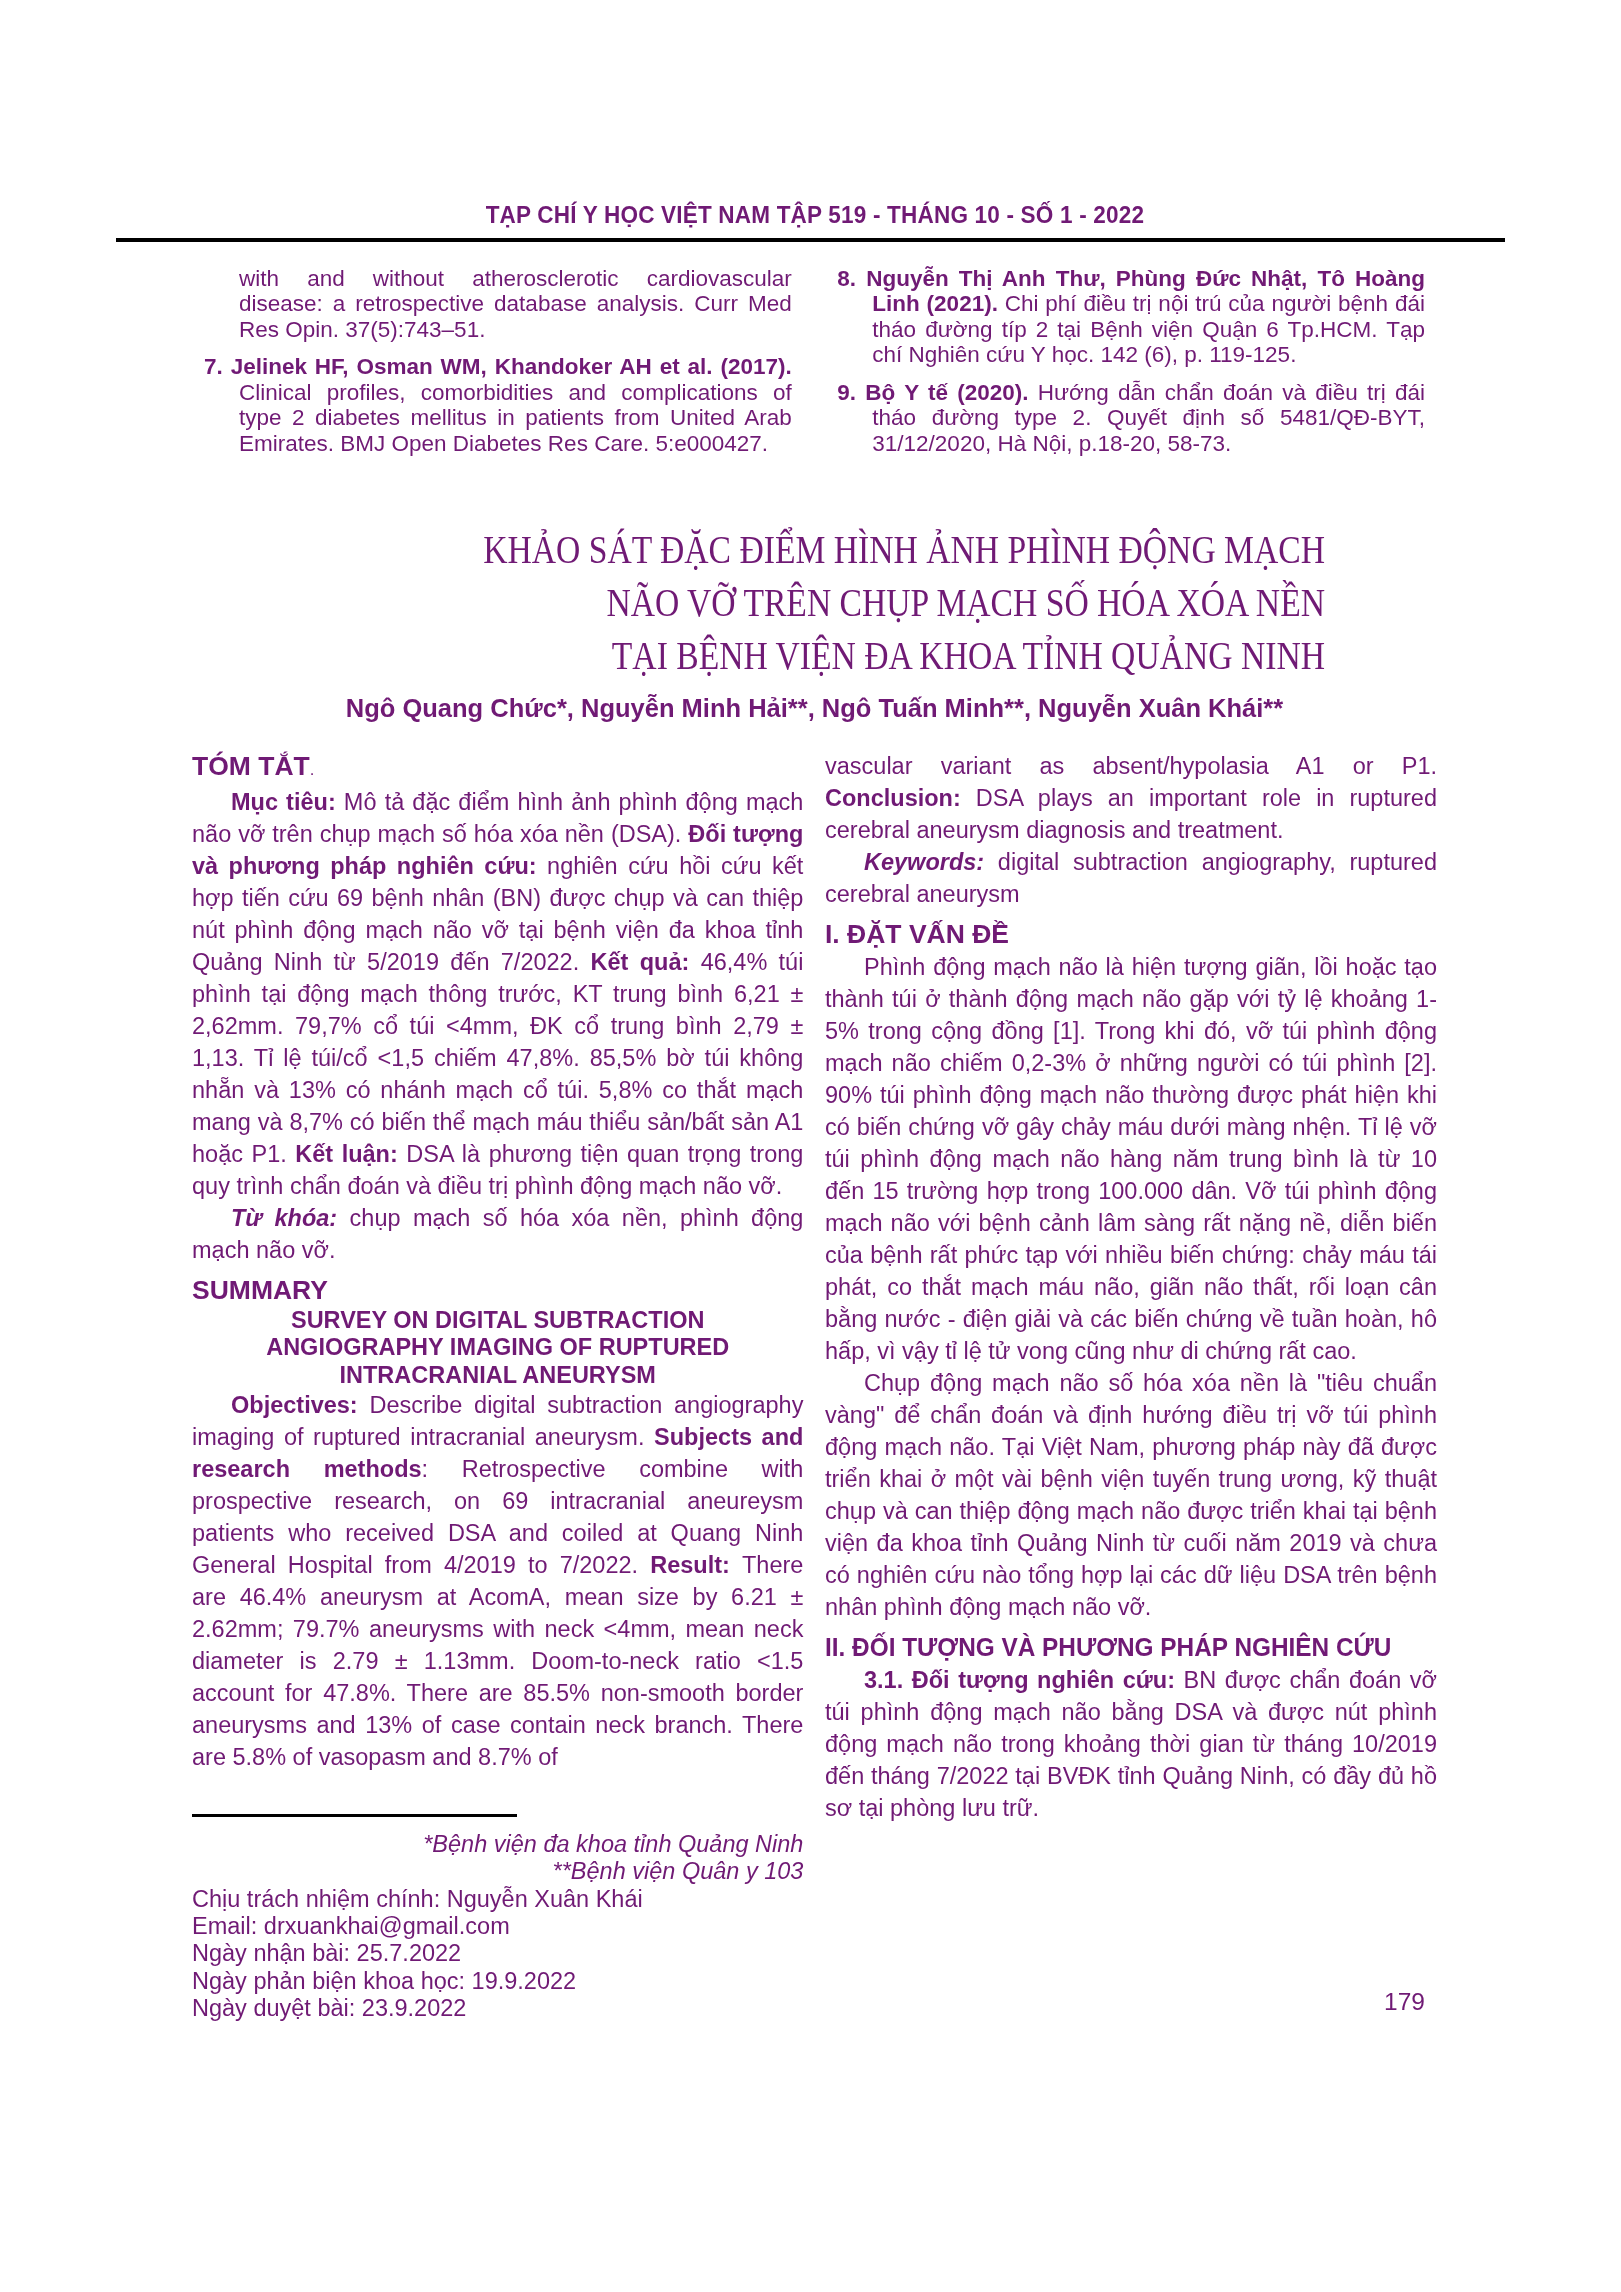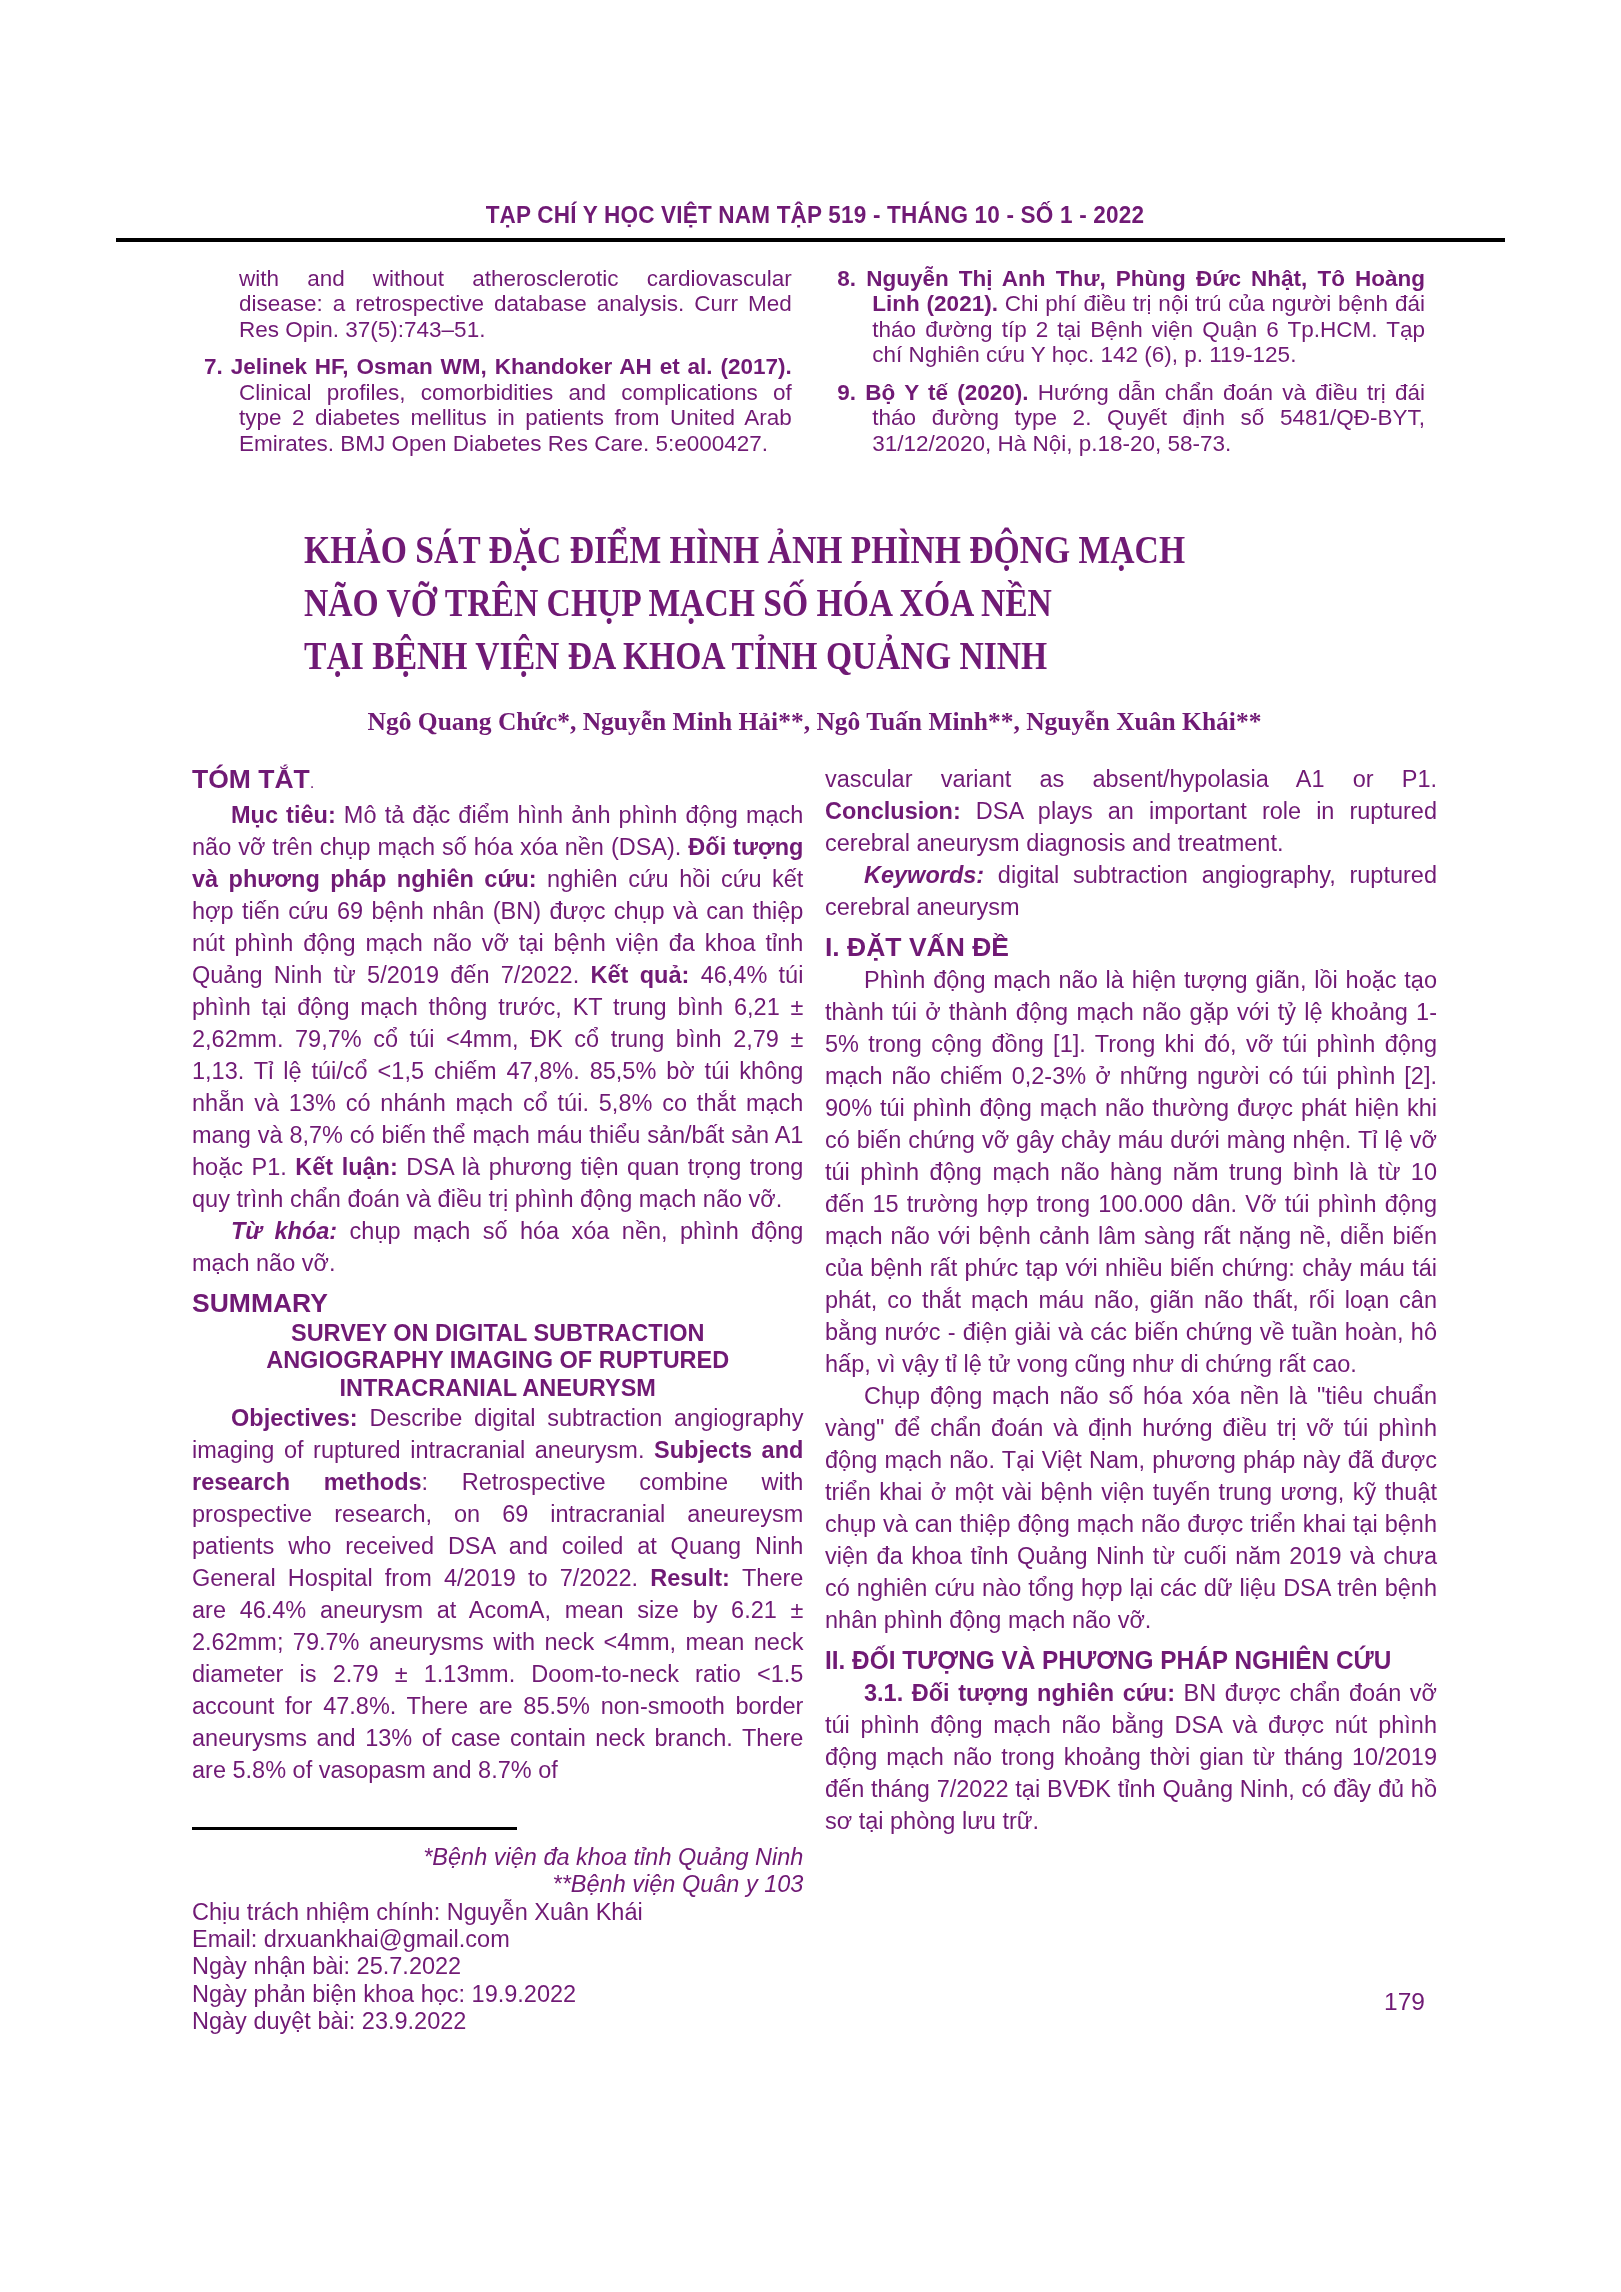--- a/index.html
+++ b/index.html
@@ -29,28 +29,28 @@
   .col { width:612px; }
   
   .refs { margin-top:25.5px; }
   .ref {
     margin:12px; font-size:22.5px; line-height:25.5px; text-align:justify;
   }
   .ref.cont { padding-left:35px; }
   .ref.hang { padding-left:35px; text-indent:-35px; }
   
   .article-title {
-    margin:55px 0 0 0; text-align:left;
+    margin:55px 0 0 0; text-align:right;
     font-family:"Liberation Serif", serif;
-    font-weight:bold; font-size:41px; line-height:53px;
+    font-weight:normal; font-size:41px; line-height:53px;
   }
   .tl { display:block; transform:scaleX(0.82); transform-origin:center; white-space:nowrap; }
   .authors {
-    margin-top:24px; text-align:center;
-    font-family:Liberation Serif, serif;
+    margin-top:11px; text-align:center;
+    font-family:Liberation Sans, sans-serif;
     font-weight:bold; font-size:25.5px; line-height:31px;
   }
   
   .body-cols { margin-top:25.5px; }
   .sec-heading {
     margin:0; font-size:26.5px; font-weight:bold; line-height:33px;
   }
   .dot { font-weight:normal; font-size:16.7px; }
   .gap-top { margin-top:8px; }
   .body-p {

